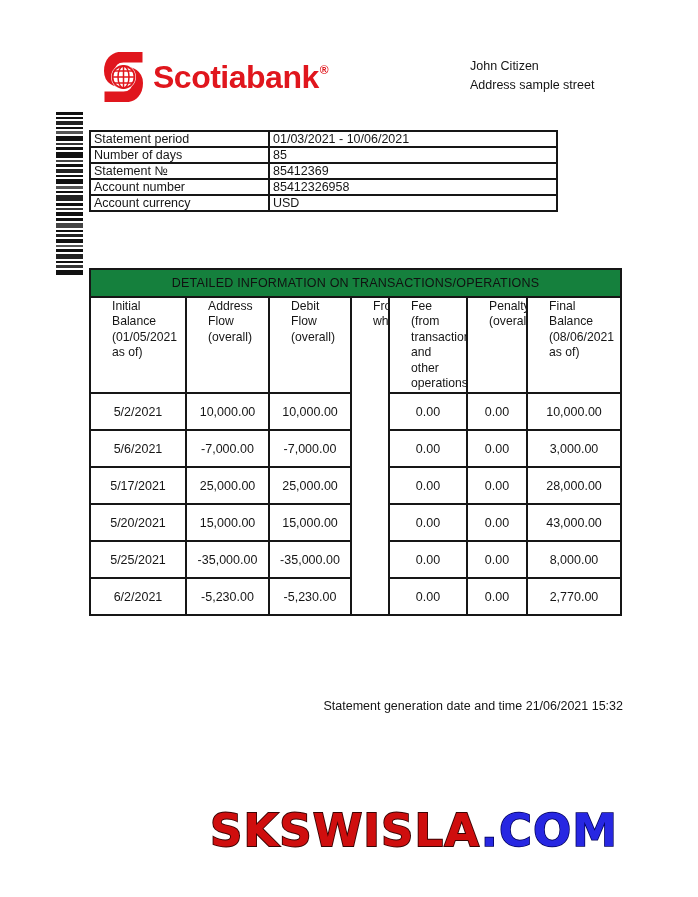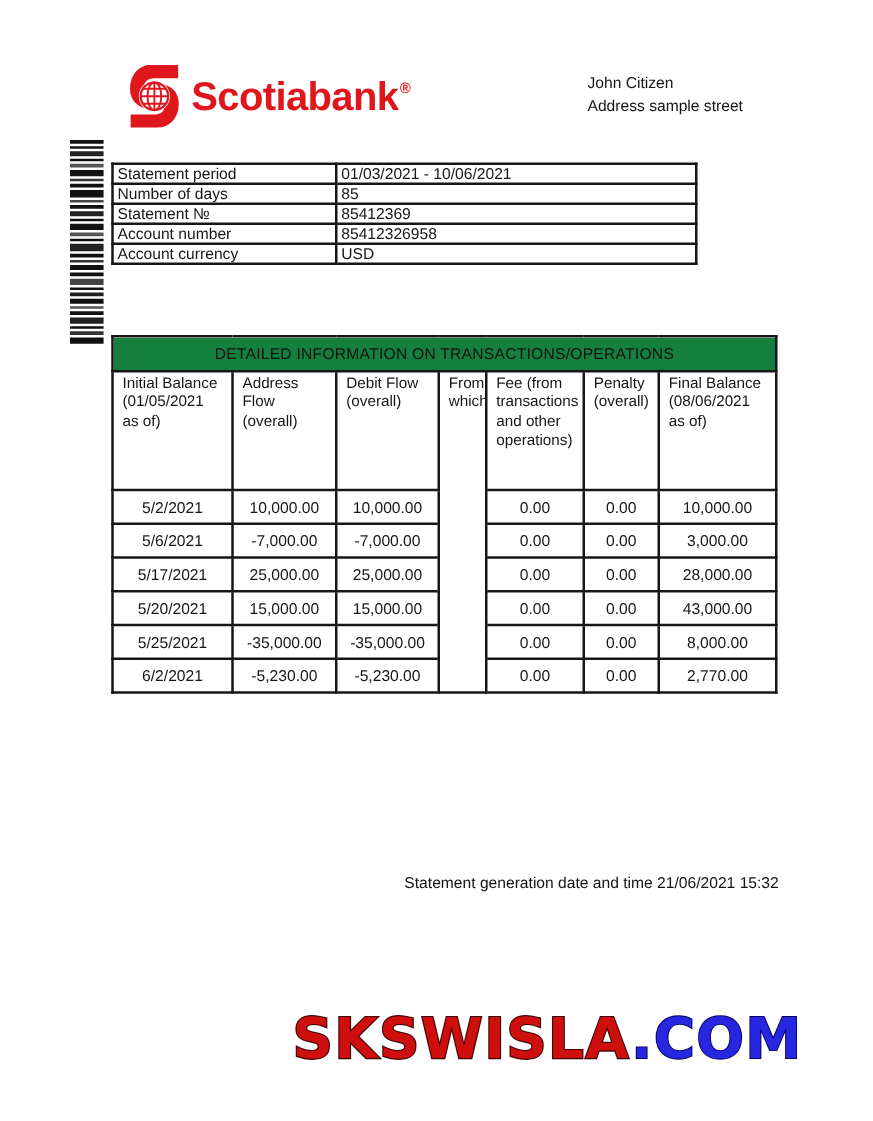--- a/index.html
+++ b/index.html
@@ -35,36 +35,36 @@
 
   .summary-table { position: absolute; left: 89px; top: 130px; width: 469px; }
   .summary-table td { height: 15.7px; padding: 0 3px; white-space: nowrap; }
   .summary-table .lbl { width: 179px; }
 
   .txn-table { position: absolute; left: 89px; top: 268px; width: 533px; }
   .txn-title td {
     background: #15803d; text-align: center; height: 28px;
     font-size: 12.5px; letter-spacing: 0.2px; color: #111;
   }
-  .txn-head td { vertical-align: top; padding: 1px 7px; line-height: 15.4px; font-size: 12.2px; }
+  .txn-head td { vertical-align: top; padding: 1px 21px; line-height: 15.4px; font-size: 12.2px; }
   .txn-head { height: 95px; }
-  .txn-table .cell { height: 27px; padding: 0 3px; }
+  .txn-table .cell { height: 37px; padding: 0 3px; }
   .txn-table .num { text-align: center; border-radius: 10px; }
   .txn-table .date { text-align: center; }
   .fromwhich { vertical-align: top; padding: 1px 3px; line-height: 15.4px; font-size: 12.2px; }
 
   
   .generation-note {
     position: absolute; left: 89px; top: 699px; width: 534px;
     text-align: right; font-size: 12.5px; color: #141414;
   }
 
   .watermark {
     position: absolute; left: 50%; top: 804px;
-    transform: translateX(-50%); margin-left: 89px;
+    transform: translateX(-50%); margin-left: 65px;
     font-family: "DejaVu Sans", sans-serif;
     font-weight: bold; font-size: 45px; letter-spacing: 1px;
     white-space: nowrap; line-height: 1.2;
   }
   .wm-red  { color: #cf0e0e; -webkit-text-stroke: 1.8px #3a0303; paint-order: stroke fill; }
   .wm-blue { color: #2727e2; -webkit-text-stroke: 1.5px #00005a; paint-order: stroke fill; }
 </style>
 </head>
 <body>
 

